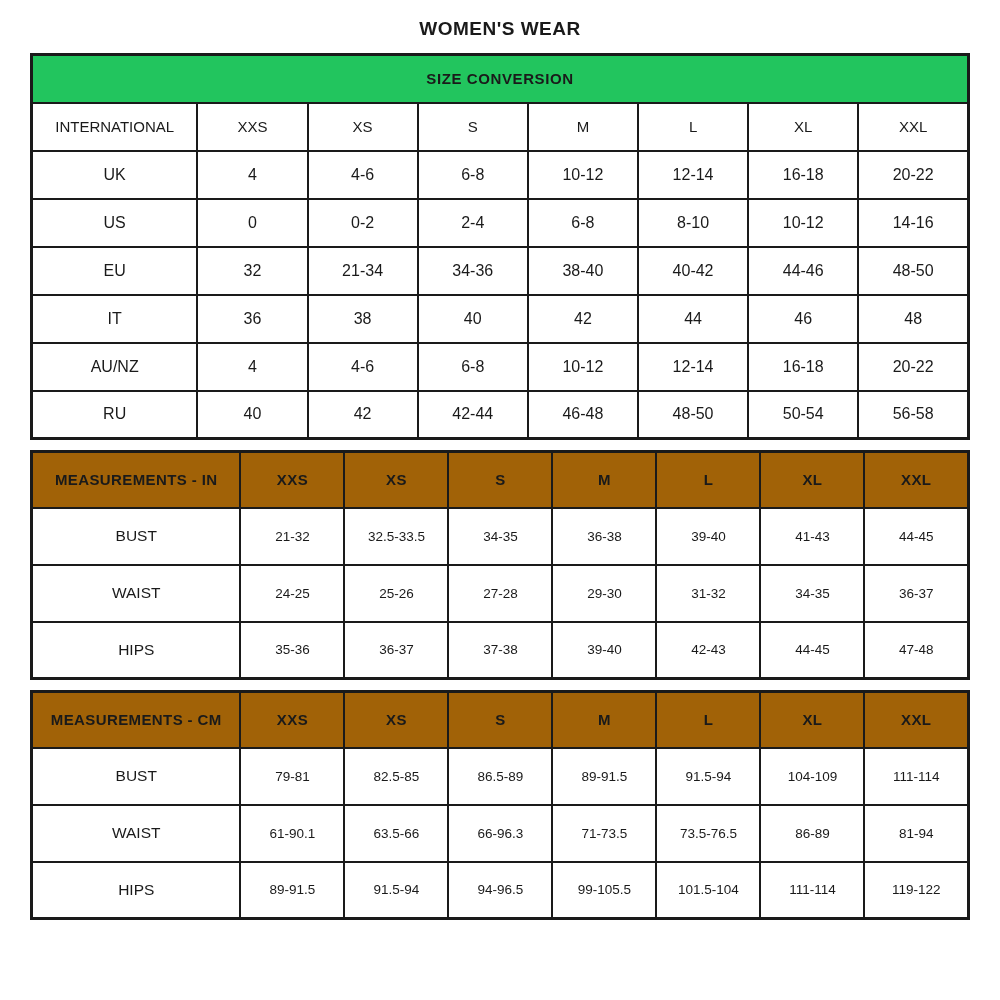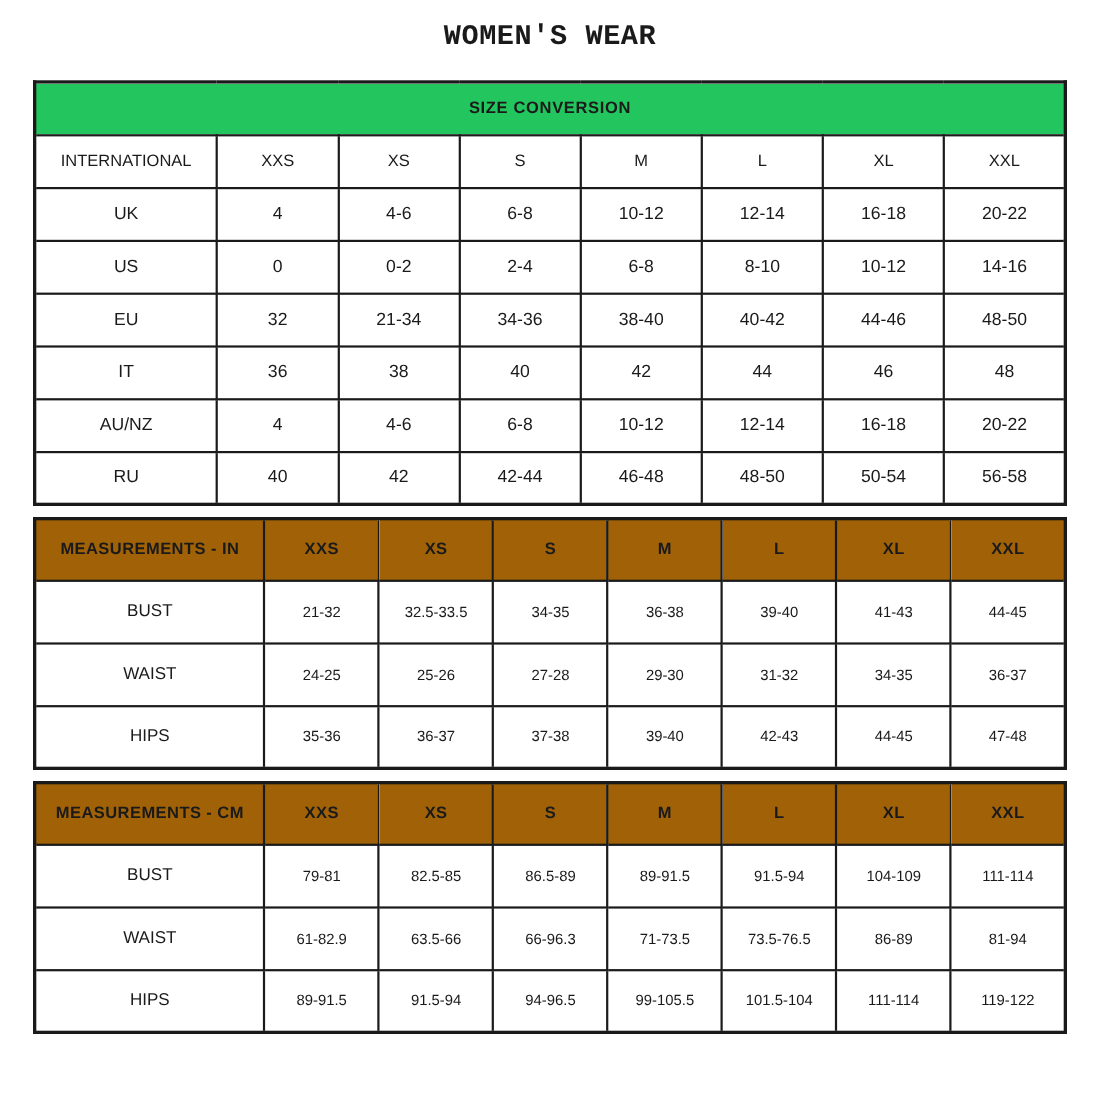--- a/index.html
+++ b/index.html
@@ -5,25 +5,24 @@
   * { box-sizing: border-box; }
   html, body { margin: 0; padding: 0; background: #ffffff; }
   body {
     width: 1000px; height: 1000px;
     font-family: "Liberation Sans", sans-serif;
     color: #1a1a1a;
   }
   .page { padding: 10px 30px 0 30px; }
   .page-title {
     text-align: center;
-    font-size: 26px;
+    font-size: 19px;
     font-weight: 700;
     letter-spacing: 0.5px;
-    margin: 8px 0 25px 0;
-    font-family: Liberation Mono, monospace;
+    margin: 8px 0 13px 0;
   }
   table {
     width: 100%;
     border-collapse: collapse;
     table-layout: fixed;
     border: 3px solid #1a1a1a;
     margin-bottom: 10px;
   }
   td {
     border: 2px solid #1a1a1a;
@@ -230,21 +229,21 @@
       <td>79-81</td>
       <td>82.5-85</td>
       <td>86.5-89</td>
       <td>89-91.5</td>
       <td>91.5-94</td>
       <td>104-109</td>
       <td>111-114</td>
     </tr>
     <tr>
       <td class="rl">WAIST</td>
-      <td>61-82.9</td>
+      <td>61-90.1</td>
       <td>63.5-66</td>
       <td>66-96.3</td>
       <td>71-73.5</td>
       <td>73.5-76.5</td>
       <td>86-89</td>
       <td>81-94</td>
     </tr>
     <tr>
       <td class="rl">HIPS</td>
       <td>89-91.5</td>

